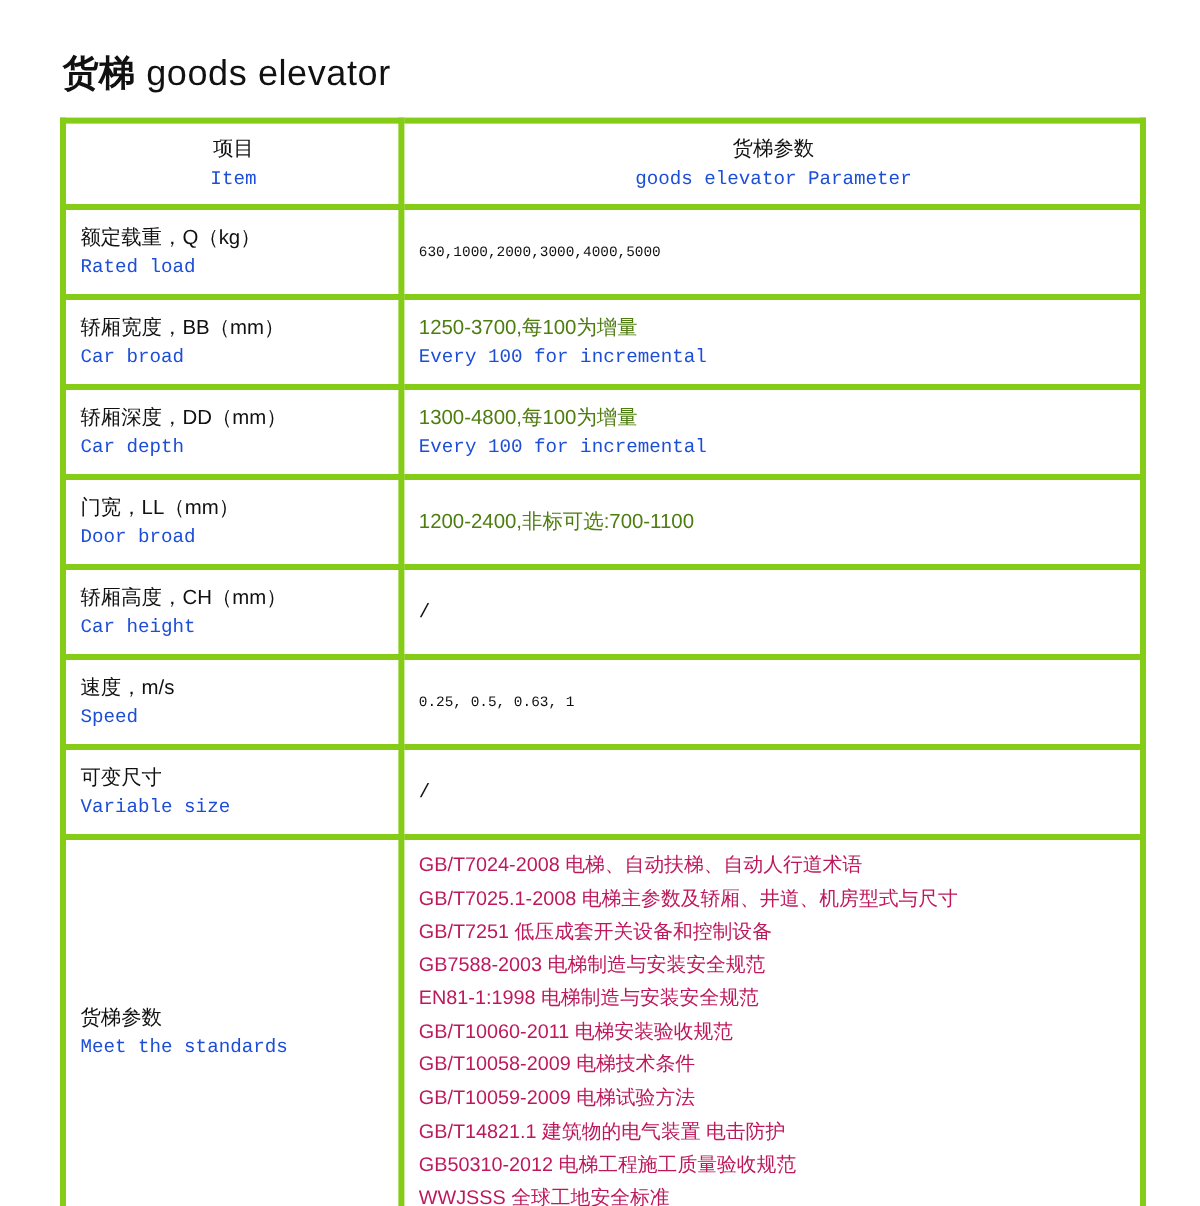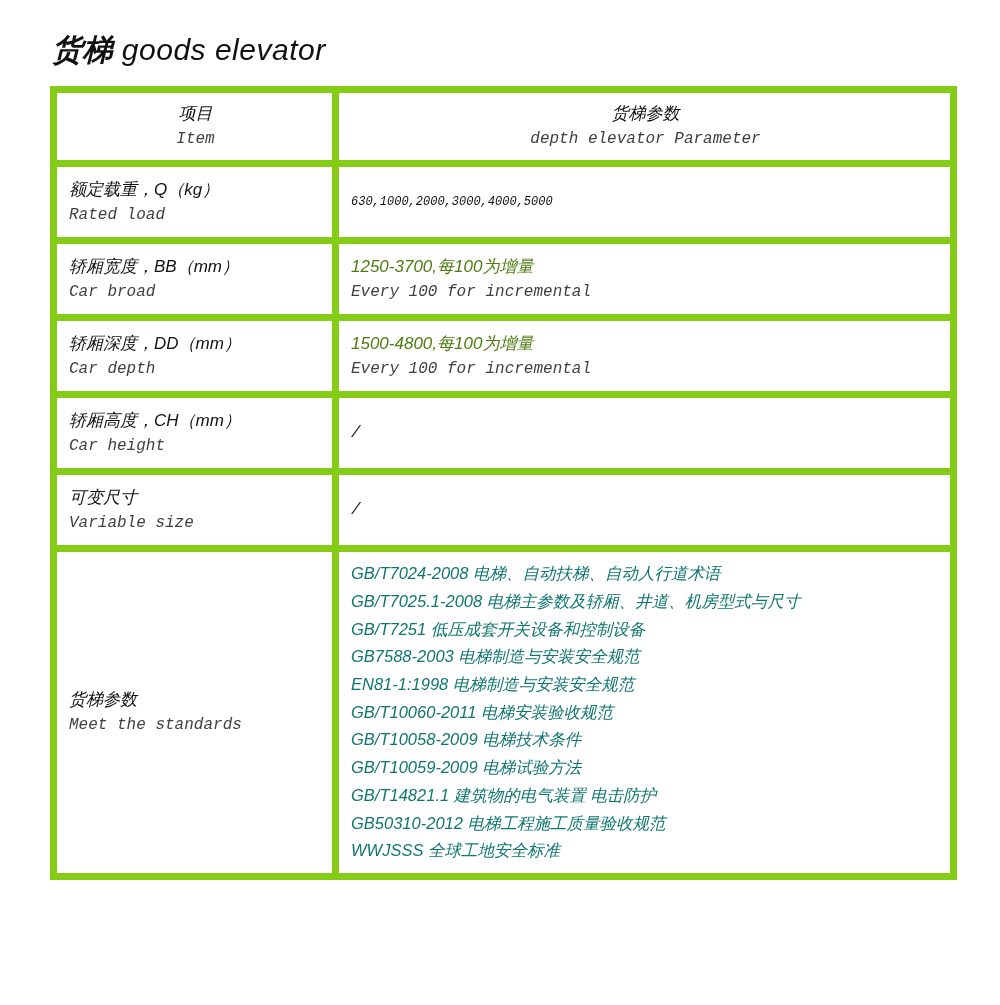--- a/index.html
+++ b/index.html
@@ -12,43 +12,42 @@
     height: 1005px;
     font-family: "Liberation Sans", sans-serif;
     color: #1a1a1a;
     -webkit-font-smoothing: antialiased;
   }
   .page {
     position: relative;
     width: 1000px;
     height: 1005px;
     box-sizing: border-box;
-    padding: 32px 50px 0 50px;
-    font-style: italic;
+    padding: 44px 50px 0 50px;
   }
   .title {
     font-family: "Liberation Sans", sans-serif;
     font-size: 30px;
     font-weight: 400;
     line-height: 1.2;
     color: #111111;
     margin: 0 0 18px 2px;
     letter-spacing: 0.5px;
   }
   .title .cn {
     font-weight: 700;
   }
   table.spec {
     width: 900px;
     border-collapse: collapse;
     table-layout: fixed;
     border: 1px solid #b9b9b9;
   }
   table.spec td {
-    border: 7px solid #84cc16;
+    border: 5px solid #84cc16;
     vertical-align: middle;
     padding: 8px 10px 8px 12px;
   }
   col.col-item { width: 282px; }
   col.col-param { width: 618px; }
 
   .hdr td {
     text-align: center;
     padding-top: 10px;
     padding-bottom: 10px;
@@ -58,21 +57,21 @@
     font-size: 17px;
     line-height: 1.55;
     white-space: pre;
     color: #111;
   }
   .line-en {
     font-family: "Liberation Mono", monospace;
     font-size: 16px;
     line-height: 1.55;
     white-space: pre;
-    color: #404040;
+    color: #1d4ed8;
   }
   .mixed {
     font-family: "Liberation Sans", sans-serif;
     font-size: 17px;
     line-height: 1.55;
     white-space: pre;
     color: #4d7c0f;
   }
   .mixed-mono {
     font-family: "Liberation Mono", monospace;
@@ -81,21 +80,21 @@
     white-space: pre;
     color: #111;
   }
   .cell-item { padding-left: 12px; }
   .cell-param { padding-left: 10px; }
   .std-list .std-line {
     font-family: "Liberation Sans", sans-serif;
     font-size: 16.5px;
     line-height: 1.68;
     white-space: pre;
-    color: #0f766e;
+    color: #be185d;
   }
   .slash {
     font-family: "Liberation Mono", monospace;
     font-size: 16px;
     color: #111;
   }
   .row-tall td { height: 54px; }
   .row-std td { height: auto; }
 </style>
 </head>
@@ -111,21 +110,21 @@
       <col class="col-param">
     </colgroup>
     <tbody>
       <tr class="hdr">
         <td>
           <div class="line-cn">项目</div>
           <div class="line-en">Item</div>
         </td>
         <td>
           <div class="line-cn">货梯参数</div>
-          <div class="line-en">depth elevator Parameter</div>
+          <div class="line-en">goods elevator Parameter</div>
         </td>
       </tr>
 
       <tr class="row-tall">
         <td class="cell-item">
           <div class="line-cn">额定载重，Q（kg）</div>
           <div class="line-en">Rated load</div>
         </td>
         <td class="cell-param">
           <div class="mixed-mono">630,1000,2000,3000,4000,5000</div>
@@ -142,36 +141,54 @@
           <div class="line-en">Every 100 for incremental</div>
         </td>
       </tr>
 
       <tr class="row-tall">
         <td class="cell-item">
           <div class="line-cn">轿厢深度，DD（mm）</div>
           <div class="line-en">Car depth</div>
         </td>
         <td class="cell-param">
-          <div class="mixed">1500-4800,每100为增量</div>
+          <div class="mixed">1300-4800,每100为增量</div>
           <div class="line-en">Every 100 for incremental</div>
         </td>
       </tr>
 
+      <tr class="row-tall">
+        <td class="cell-item">
+          <div class="line-cn">门宽，LL（mm）</div>
+          <div class="line-en">Door broad</div>
+        </td>
+        <td class="cell-param">
+          <div class="mixed">1200-2400,非标可选:700-1100</div>
+        </td>
+      </tr>
 
       <tr class="row-tall">
         <td class="cell-item">
           <div class="line-cn">轿厢高度，CH（mm）</div>
           <div class="line-en">Car height</div>
         </td>
         <td class="cell-param">
           <div class="slash">/</div>
         </td>
       </tr>
 
+      <tr class="row-tall">
+        <td class="cell-item">
+          <div class="line-cn">速度，m/s</div>
+          <div class="line-en">Speed</div>
+        </td>
+        <td class="cell-param">
+          <div class="mixed-mono">0.25, 0.5, 0.63, 1</div>
+        </td>
+      </tr>
 
 
       <tr class="row-tall">
         <td class="cell-item">
           <div class="line-cn">可变尺寸</div>
           <div class="line-en">Variable size</div>
         </td>
         <td class="cell-param">
           <div class="slash">/</div>
         </td>

